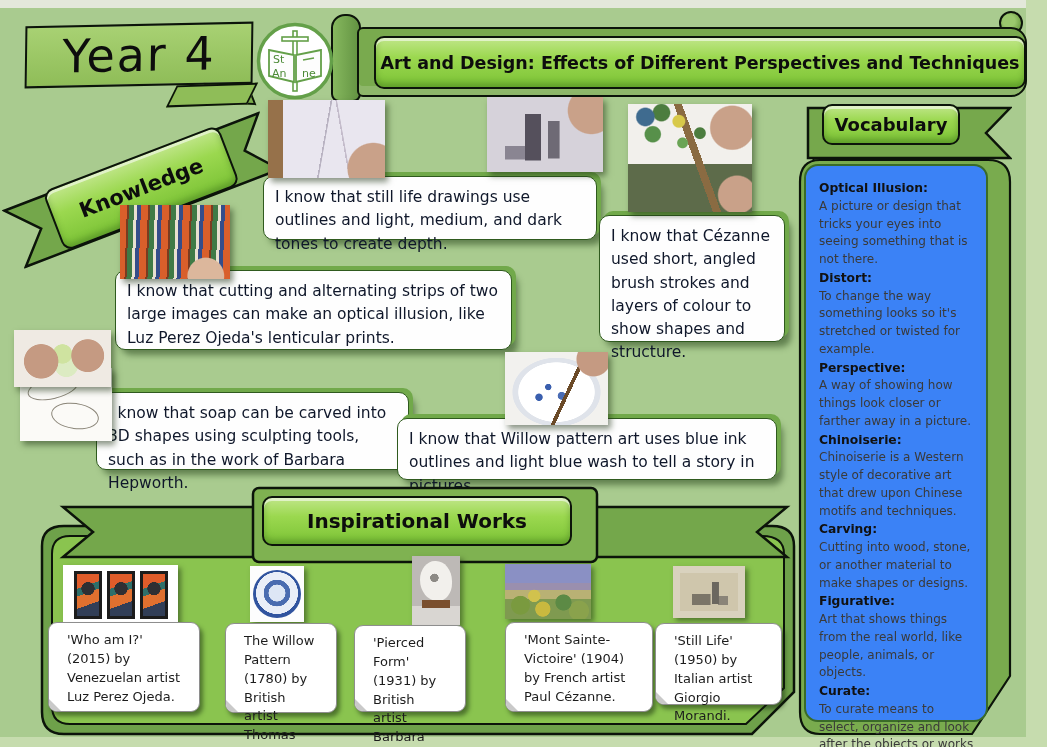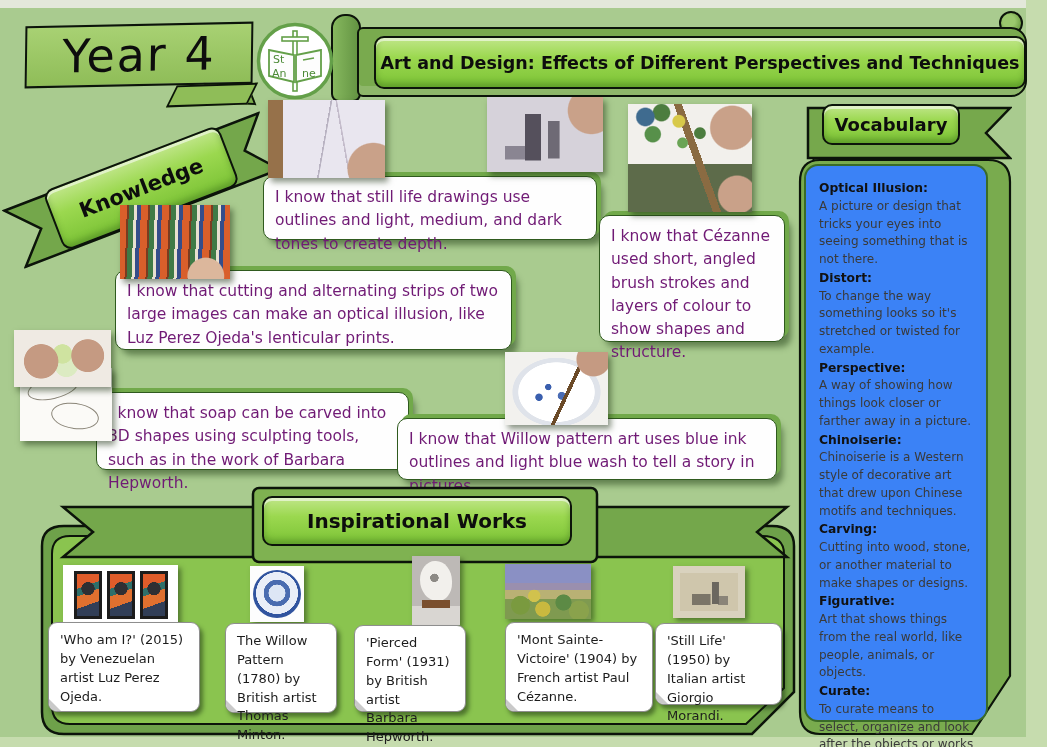--- a/index.html
+++ b/index.html
@@ -40,21 +40,21 @@
   
   .k-ribbon { position:absolute; left:4px; top:112px; width:276px; height:156px;
     transform:rotate(-21deg); transform-origin:50% 50%; z-index:4; }
   .k-ribbon svg { position:absolute; left:0; top:46px; }
   .k-btn { position:absolute; left:44px; top:44px; width:188px; height:64px; }
   .k-btn span { font-size:21px; font-weight:bold; color:#0d0d0d; }
 
   
   .kcard { position:absolute; background:#fefefe; border:1.5px solid #2f5a1e; border-radius:10px;
     box-shadow: 4px -4px 0 #71a94a, 6px 5px 6px rgba(25,55,15,.5);
-    padding:9px 11px; color:#701a75; font-size:15.5px; line-height:1.5; z-index:4; }
+    padding:9px 11px; color:#0f172a; font-size:15.5px; line-height:1.5; z-index:4; }
   .kc1 { left:263px; top:176px; width:334px; height:64px; }
   .kc2 { left:599px; top:215px; width:186px; height:127px; }
   .kc3 { left:115px; top:270px; width:397px; height:80px; }
   .kc4 { left:96px;  top:392px; width:313px; height:78px; }
   .kc5 { left:397px; top:418px; width:380px; height:62px; }
 
   
   .photo { position:absolute; box-shadow:3px 4px 6px rgba(25,45,15,.5); z-index:5; }
   .ph1 { left:268px; top:100px; width:117px; height:78px;
     background:
@@ -118,21 +118,21 @@
     color:#3a3a3a; font-size:12px; line-height:1.48; }
   .v-panel b { color:#111; font-size:12.3px; }
 
   
   .iw-ribbon { position:absolute; left:55px; top:485px; z-index:4; }
   .iw-btn { position:absolute; left:262px; top:496px; width:310px; height:50px; z-index:6; }
   .iw-btn span { font-size:20px; font-weight:bold; color:#0d0d0d; }
   .iw-box { position:absolute; left:40px; top:524px; z-index:3; }
   .art { position:absolute; box-shadow:3px 3px 5px rgba(25,45,15,.5); z-index:5; }
   .cap { position:absolute; background:#fff; border:1px solid #8e8e8e; border-radius:9px;
-    box-shadow:3px 4px 4px rgba(20,40,12,.5); padding:8px 11px; font-size:13px; line-height:1.45;
+    box-shadow:3px 4px 4px rgba(20,40,12,.5); padding:8px 18px; font-size:13px; line-height:1.45;
     color:#1c1c1c; z-index:5; }
   .cap::after { content:""; position:absolute; left:0; bottom:0; width:0; height:0;
     border-style:solid; border-width:12px 0 0 12px;
     border-color:rgba(0,0,0,0) rgba(0,0,0,0) rgba(0,0,0,0) #c9c9c9; border-radius:0 0 0 8px; }
   .a1 { left:63px; top:565px; width:115px; height:60px; background:#fff; display:flex; gap:5px;
         align-items:center; justify-content:center; }
   .a1 .mini { width:28px; height:48px; border:3px solid #1c1c1c;
     background: radial-gradient(circle at 50% 35%, #2f2f33 0 22%, rgba(0,0,0,0) 23%),
       linear-gradient(160deg,#e05c2a 0 30%, #2e6f6a 30% 45%, #e0702f 45% 70%, #313e57 70% 100%); }
   .a2 { left:250px; top:566px; width:54px; height:56px; background:#fdfdfd;

